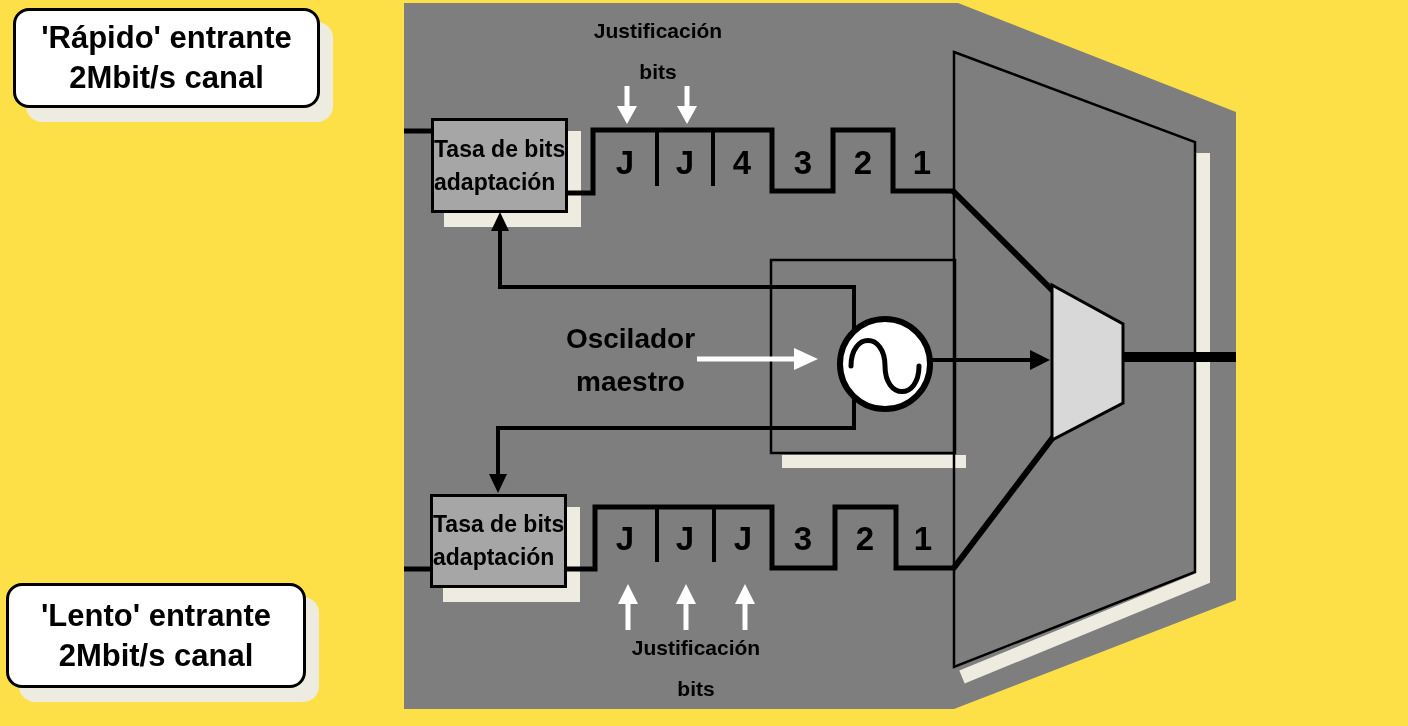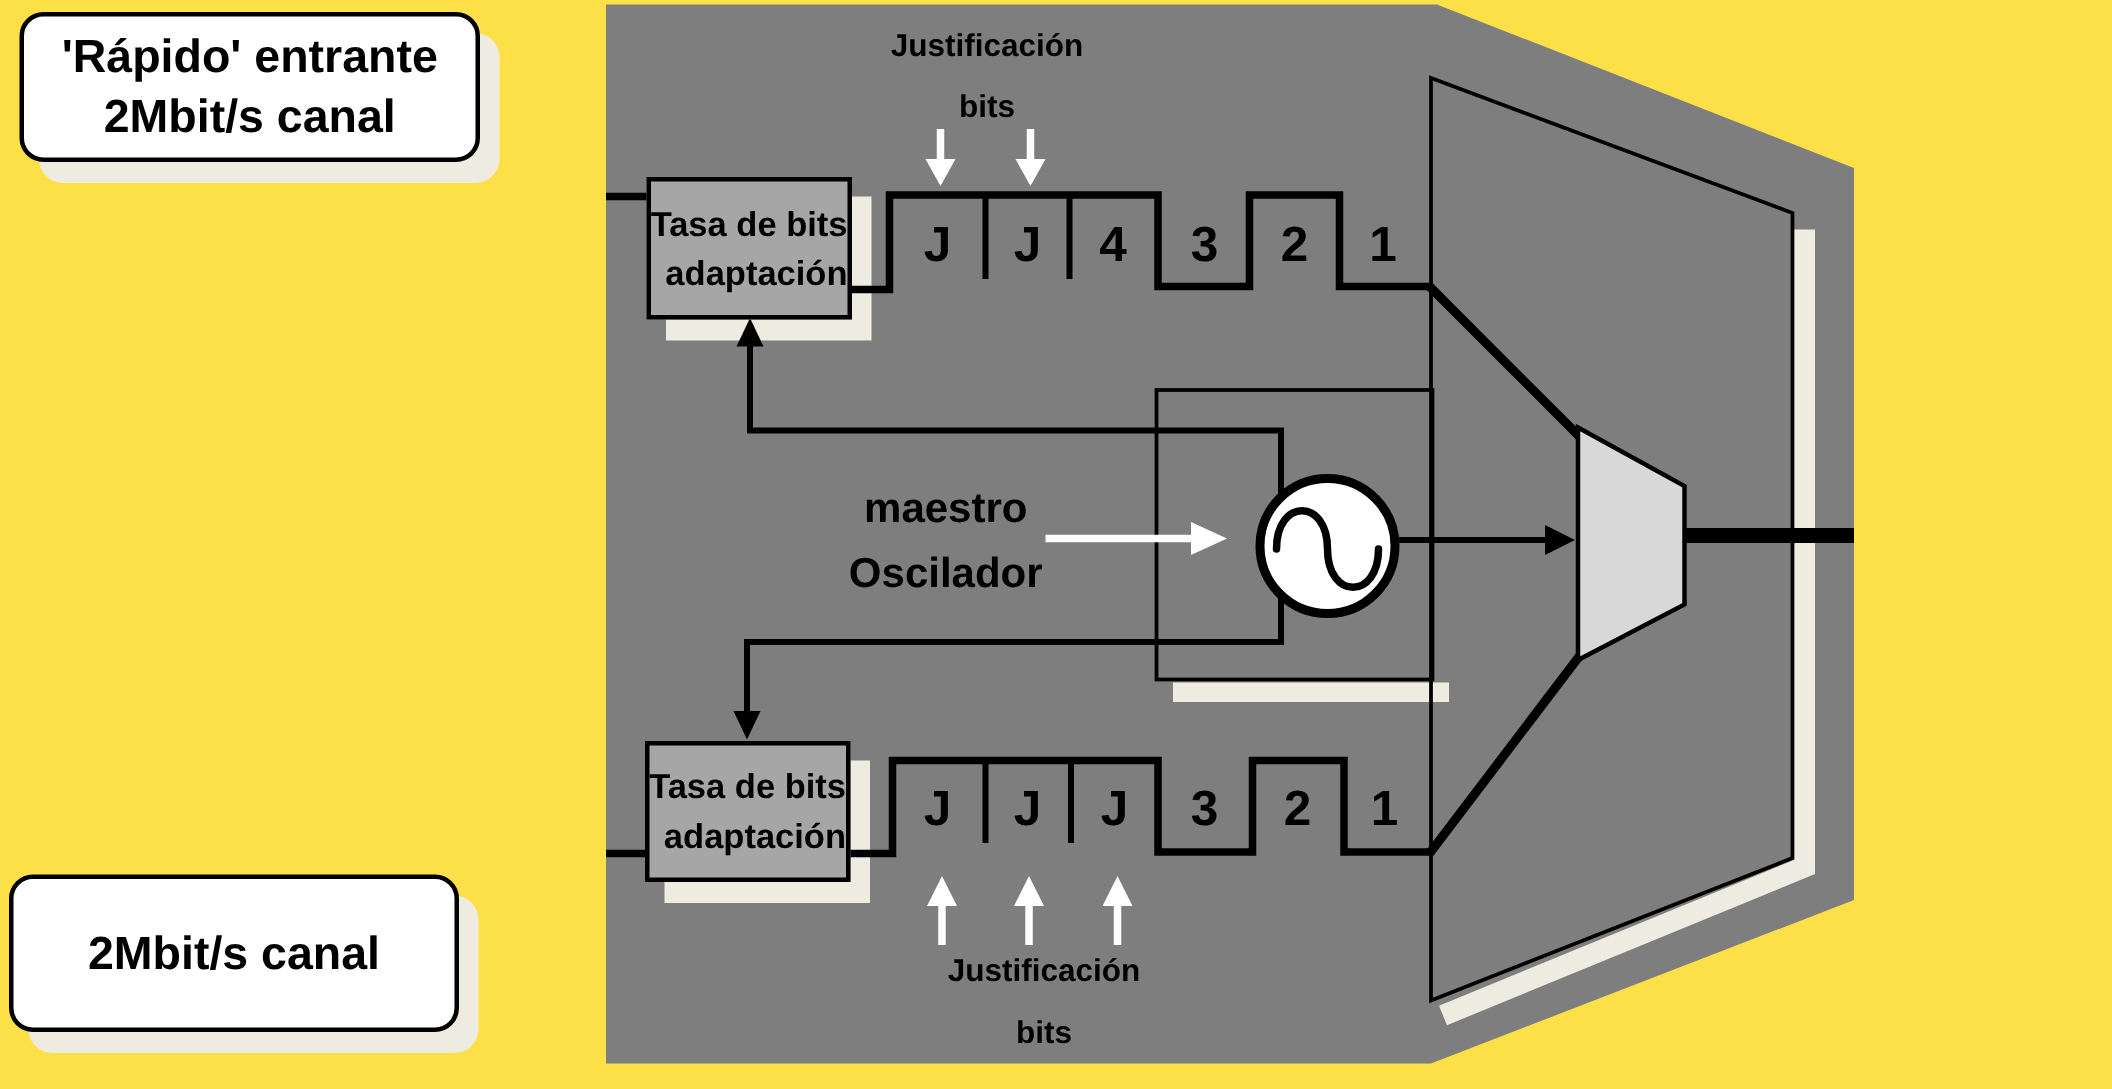--- a/index.html
+++ b/index.html
@@ -9,21 +9,21 @@
   }
   #canvas svg{position:absolute;left:0;top:0;}
   .callout{
     position:absolute;background:#fff;border:3px solid #000;border-radius:16px;
     box-shadow:13px 14px 0 #eeece1;
     display:flex;flex-direction:column;align-items:center;justify-content:center;
     font-size:31px;line-height:40px;text-align:center;box-sizing:border-box;
   }
   .adapt-box{
     position:absolute;background:#a6a6a6;border:3px solid #000;box-sizing:border-box;
-    display:flex;flex-direction:column;align-items:flex-end;justify-content:center;
+    display:flex;flex-direction:column;align-items:flex-start;justify-content:center;
     font-size:23px;line-height:33px;text-align:center;white-space:nowrap;
   }
   .jlabel{
     position:absolute;width:200px;text-align:center;font-size:21px;line-height:41px;
   }
   .osc-label{
     position:absolute;width:205px;text-align:center;font-size:28px;line-height:43px;
   }
   .bit{
     position:absolute;width:50px;height:40px;line-height:40px;text-align:center;
@@ -107,20 +107,21 @@
       <polygon points="745,584 735,604 755,604" fill="#fff"></polygon>
     </g>
   </svg>
 
   <div class="callout" style="left:13px;top:8px;width:307px;height:100px;">
     <div>'Rápido' entrante</div>
     <div>2Mbit/s canal</div>
   </div>
 
   <div class="callout" style="left:6px;top:583px;width:300px;height:105px;">
+    <div>'Lento' entrante</div>
     <div>2Mbit/s canal</div>
   </div>
 
   <div class="adapt-box" style="left:431px;top:118px;width:137px;height:95px;">
     <div>Tasa de bits</div>
     <div>adaptación</div>
   </div>
   <div class="adapt-box" style="left:430px;top:494px;width:137px;height:94px;">
     <div>Tasa de bits</div>
     <div>adaptación</div>
@@ -129,22 +130,22 @@
   <div class="jlabel" style="left:558px;top:10px;">
     <div>Justificación</div>
     <div>bits</div>
   </div>
   <div class="jlabel" style="left:596px;top:627px;">
     <div>Justificación</div>
     <div>bits</div>
   </div>
 
   <div class="osc-label" style="left:528px;top:317px;">
+    <div>Oscilador</div>
     <div>maestro</div>
-    <div>Oscilador</div>
   </div>
 
   <span class="bit" style="left:600px;top:143px;">J</span>
   <span class="bit" style="left:660px;top:143px;">J</span>
   <span class="bit" style="left:717px;top:143px;">4</span>
   <span class="bit" style="left:778px;top:143px;">3</span>
   <span class="bit" style="left:838px;top:143px;">2</span>
   <span class="bit" style="left:897px;top:143px;">1</span>
 
   <span class="bit" style="left:600px;top:519px;">J</span>

